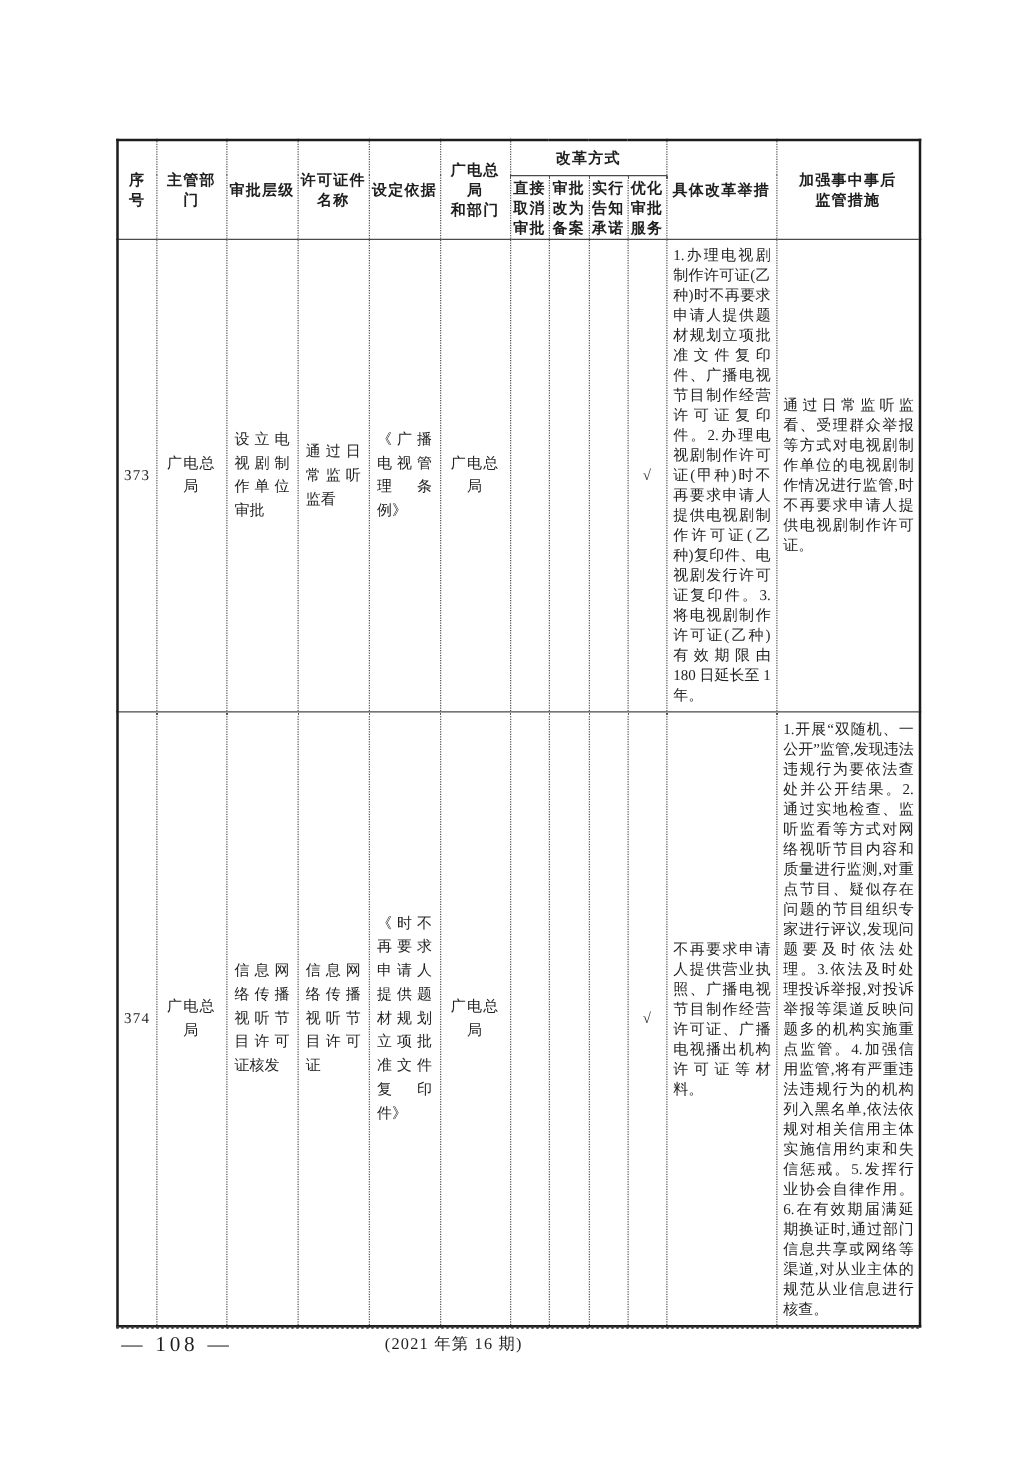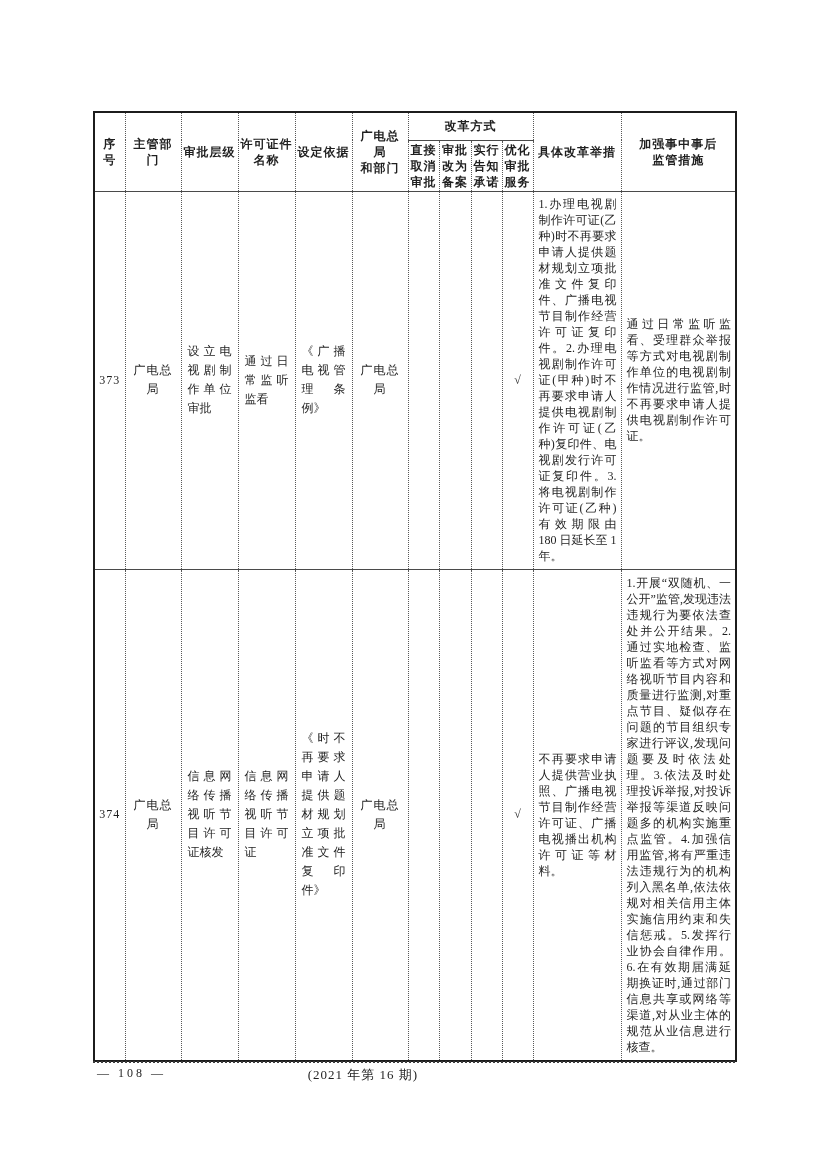--- a/index.html
+++ b/index.html
@@ -73,21 +73,21 @@
     left: 93px;
     top: 1061px;
     width: 642px;
     height: 0;
     border-top: 2px dotted #3a3a3a;
   }
   .footer-left {
     position: absolute;
     left: 97px;
     top: 1066px;
-    font-size: 12px;
+    font-size: 17px;
     letter-spacing: 3px;
   }
   .footer-center {
     position: absolute;
     left: 0;
     top: 1066px;
     width: 726px;
     text-align: center;
     font-size: 13px;
     letter-spacing: 1px;

